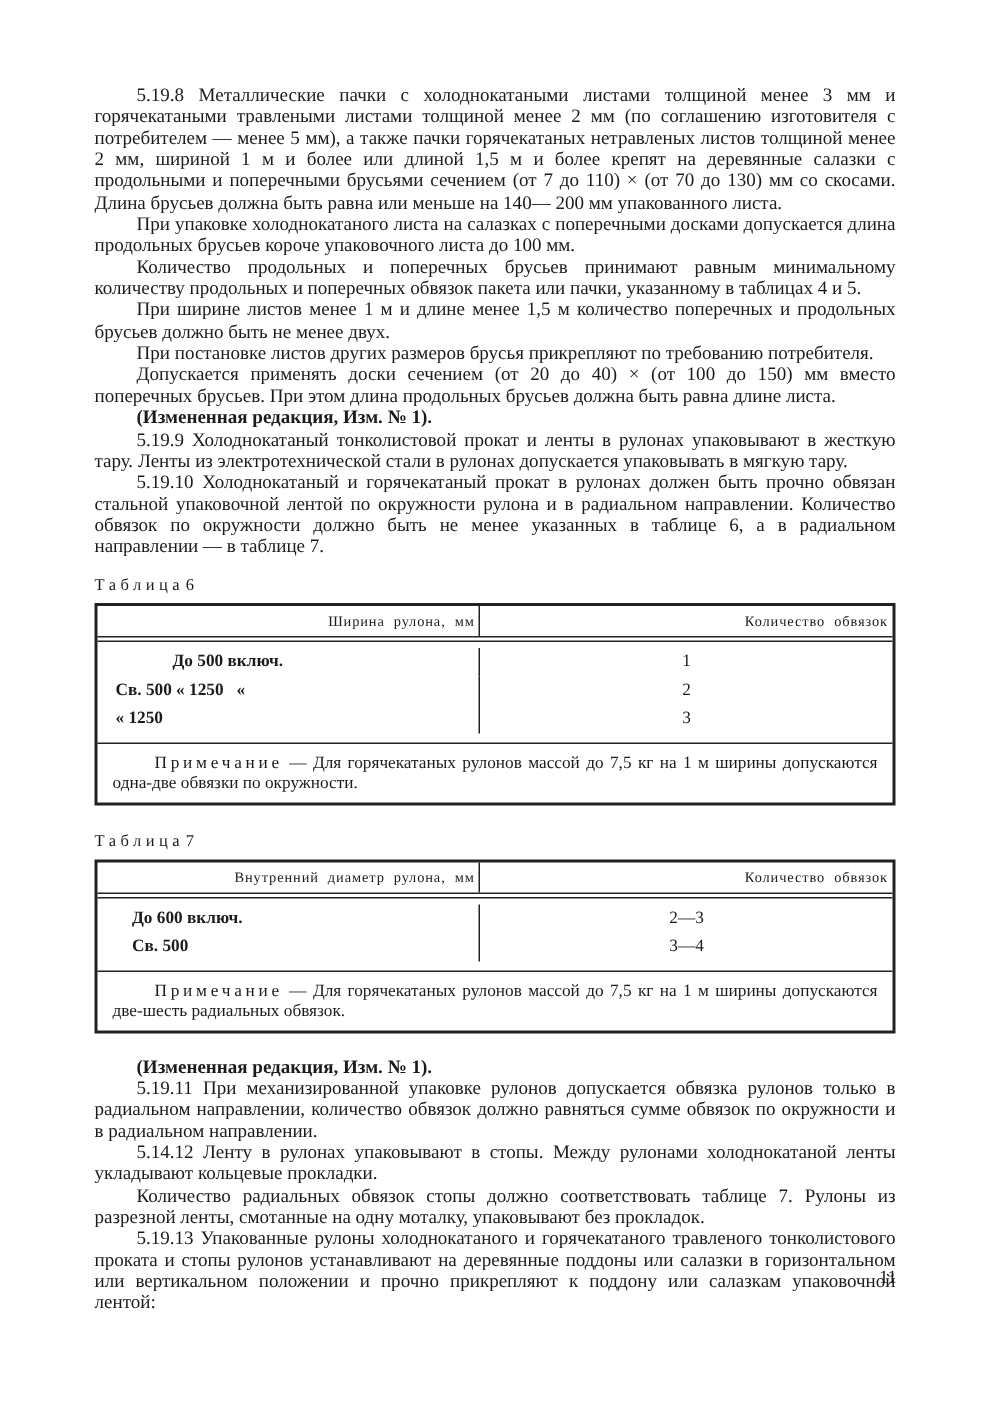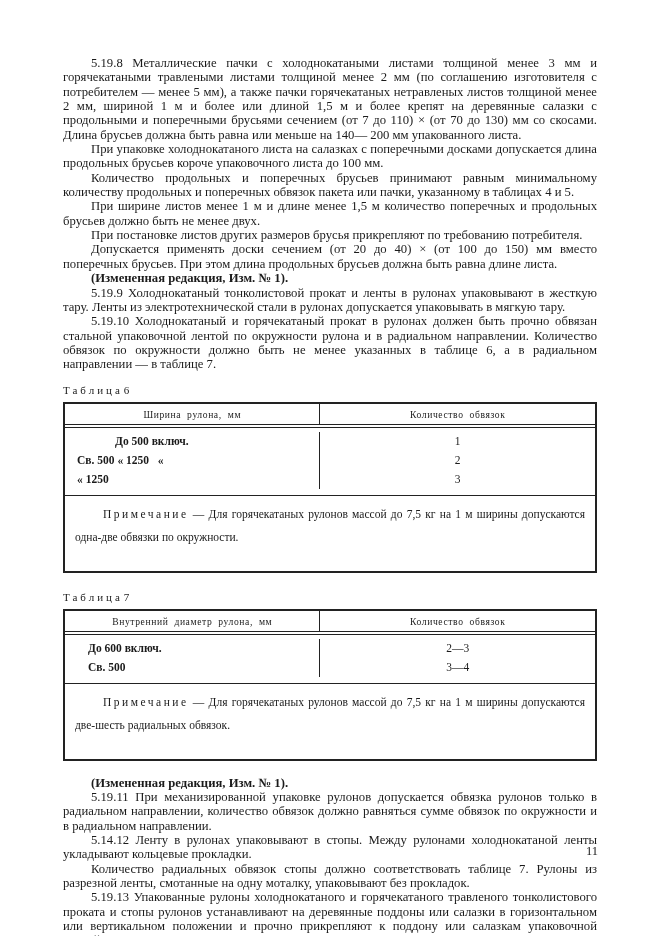--- a/index.html
+++ b/index.html
@@ -46,21 +46,21 @@
   .tbl-label.second { margin-top:18px; }
 
   .gtable {
     border:2px solid #222;
     font-size:11.5px;
     line-height:14px;
   }
   .g-head {
     display:flex;
     border-bottom:4px double #222;
-    text-align:center;
+    text-align:right;
     font-size:9.6px;
     line-height:11px;
     letter-spacing:0.6px;
     word-spacing:3px;
   }
   .g-head .c1 {
     width:48.2%;
     border-right:1.5px solid #222;
     padding:5px 3px 4px;
     box-sizing:border-box;
@@ -82,23 +82,23 @@
   }
   .g-row .c2 {
     flex:1;
     text-align:center;
     padding:2.5px 3px;
   }
   .t6 .g-row:first-child .c1 { padding-left:50px; }
   .t7 .g-row .c1 { padding-left:23px; }
 
   .g-note {
-    padding:7px 10px 22px 10px;
+    padding:7px 10px 6px 10px;
     font-size:11.5px;
-    line-height:23px;
+    line-height:13px;
     text-align:justify;
     text-indent:28px;
   }
   .g-note .note-label { letter-spacing:2.5px; }
 
   .after-table { margin-top:15px; }
 
   .page-num {
     position:absolute;
     right:63px; top:844px;

